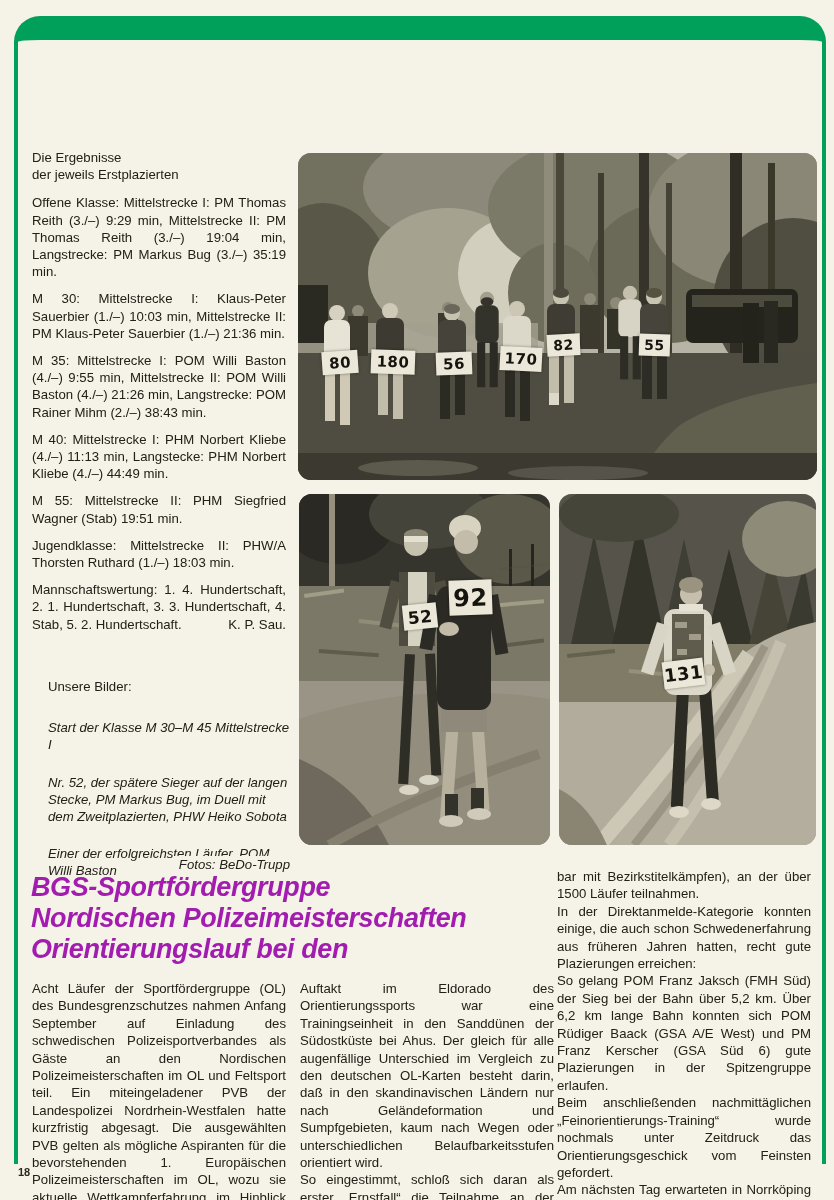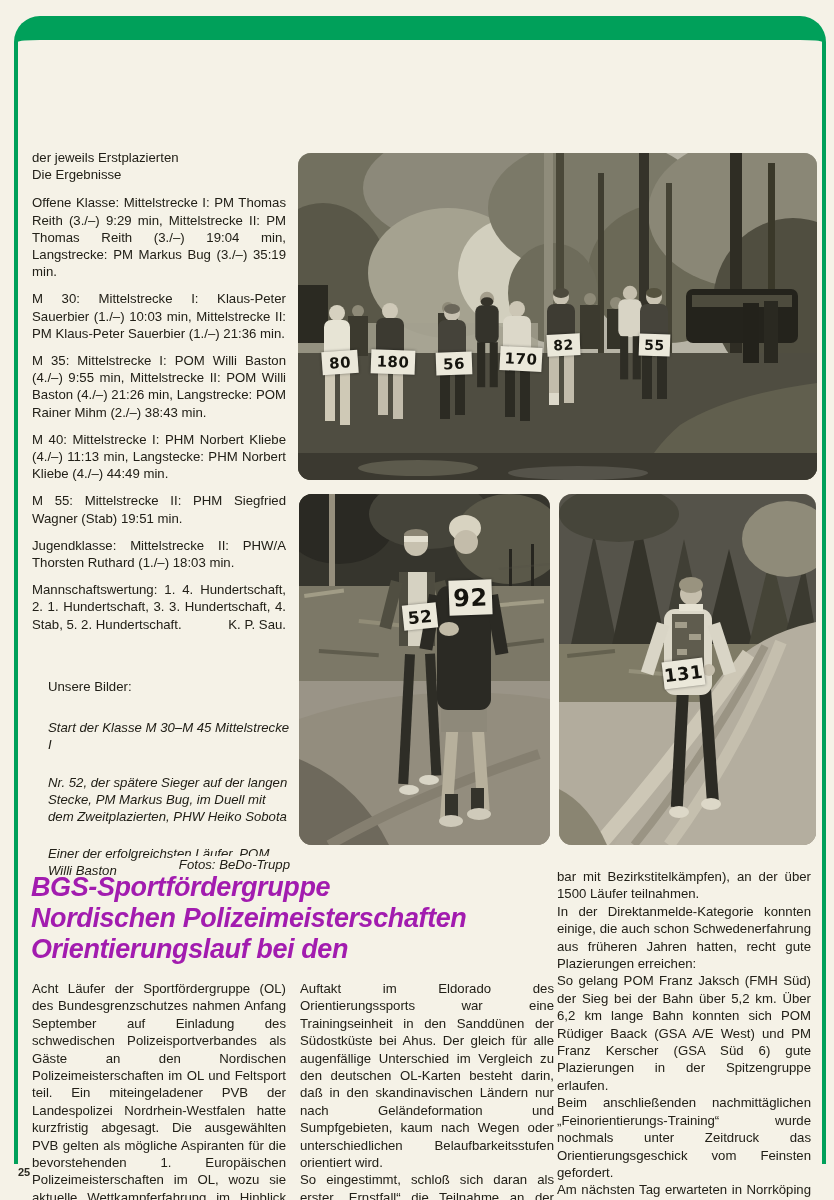--- a/index.html
+++ b/index.html
@@ -88,22 +88,22 @@
 </style>
 </head>
 <body>
 
 <div class="page">
 
   <div class="green-frame"></div>
 
   <section class="results">
     <p class="res-head">
+      <span>Die Ergebnisse</span>
       <span>der jeweils Erstplazierten</span>
-      <span>Die Ergebnisse</span>
     </p>
     <p class="res-p">Offene Klasse: Mittelstrecke I: PM Thomas Reith (3./–) 9:29 min, Mittelstrecke II: PM Thomas Reith (3./–) 19:04 min, Langstrecke: PM Markus Bug (3./–) 35:19 min.</p>
     <p class="res-p">M 30: Mittelstrecke I: Klaus-Peter Sauerbier (1./–) 10:03 min, Mittelstrecke II: PM Klaus-Peter Sauerbier (1./–) 21:36 min.</p>
     <p class="res-p">M 35: Mittelstrecke I: POM Willi Baston (4./–) 9:55 min, Mittelstrecke II: POM Willi Baston (4./–) 21:26 min, Langstrecke: POM Rainer Mihm (2./–) 38:43 min.</p>
     <p class="res-p">M 40: Mittelstrecke I: PHM Norbert Kliebe (4./–) 11:13 min, Langstecke: PHM Norbert Kliebe (4./–) 44:49 min.</p>
     <p class="res-p">M 55: Mittelstrecke II: PHM Siegfried Wagner (Stab) 19:51 min.</p>
     <p class="res-p">Jugendklasse: Mittelstrecke II: PHW/A Thorsten Ruthard (1./–) 18:03 min.</p>
     <p class="res-p">
       <span>Mannschaftswertung: 1. 4. Hundertschaft, 2. 1. Hundertschaft, 3. 3. Hundertschaft, 4. Stab, 5. 2. Hundertschaft.</span>
       <span class="byline">K. P. Sau.</span>
@@ -356,15 +356,15 @@
     <p>So eingestimmt, schloß sich daran als erster „Ernstfall“ die Teilnahme an der Distrikt-Meisterschaft von Skane (vergleich-</p>
   </div>
   <div class="col" id="col3">
     <p>bar mit Bezirkstitelkämpfen), an der über 1500 Läufer teilnahmen.</p>
     <p>In der Direktanmelde-Kategorie konnten einige, die auch schon Schwedenerfahrung aus früheren Jahren hatten, recht gute Plazierungen erreichen:</p>
     <p>So gelang POM Franz Jaksch (FMH Süd) der Sieg bei der Bahn über 5,2 km. Über 6,2 km lange Bahn konnten sich POM Rüdiger Baack (GSA A/E West) und PM Franz Kerscher (GSA Süd 6) gute Plazierungen in der Spitzengruppe erlaufen.</p>
     <p>Beim anschließenden nachmittäglichen „Feinorientierungs-Training“ wurde nochmals unter Zeitdruck das Orientierungsgeschick vom Feinsten gefordert.</p>
     <p>Am nächsten Tag erwarteten in Norrköping (ca. 150 km südwestlich Stockholm) bereits die Polizeiteams aus Dänemark, Norwegen, Finnland und Schweden die An-</p>
   </div>
 
-  <div class="pageno">25</div>
+  <div class="pageno">18</div>
 
 </div>
 
 </body></html>

